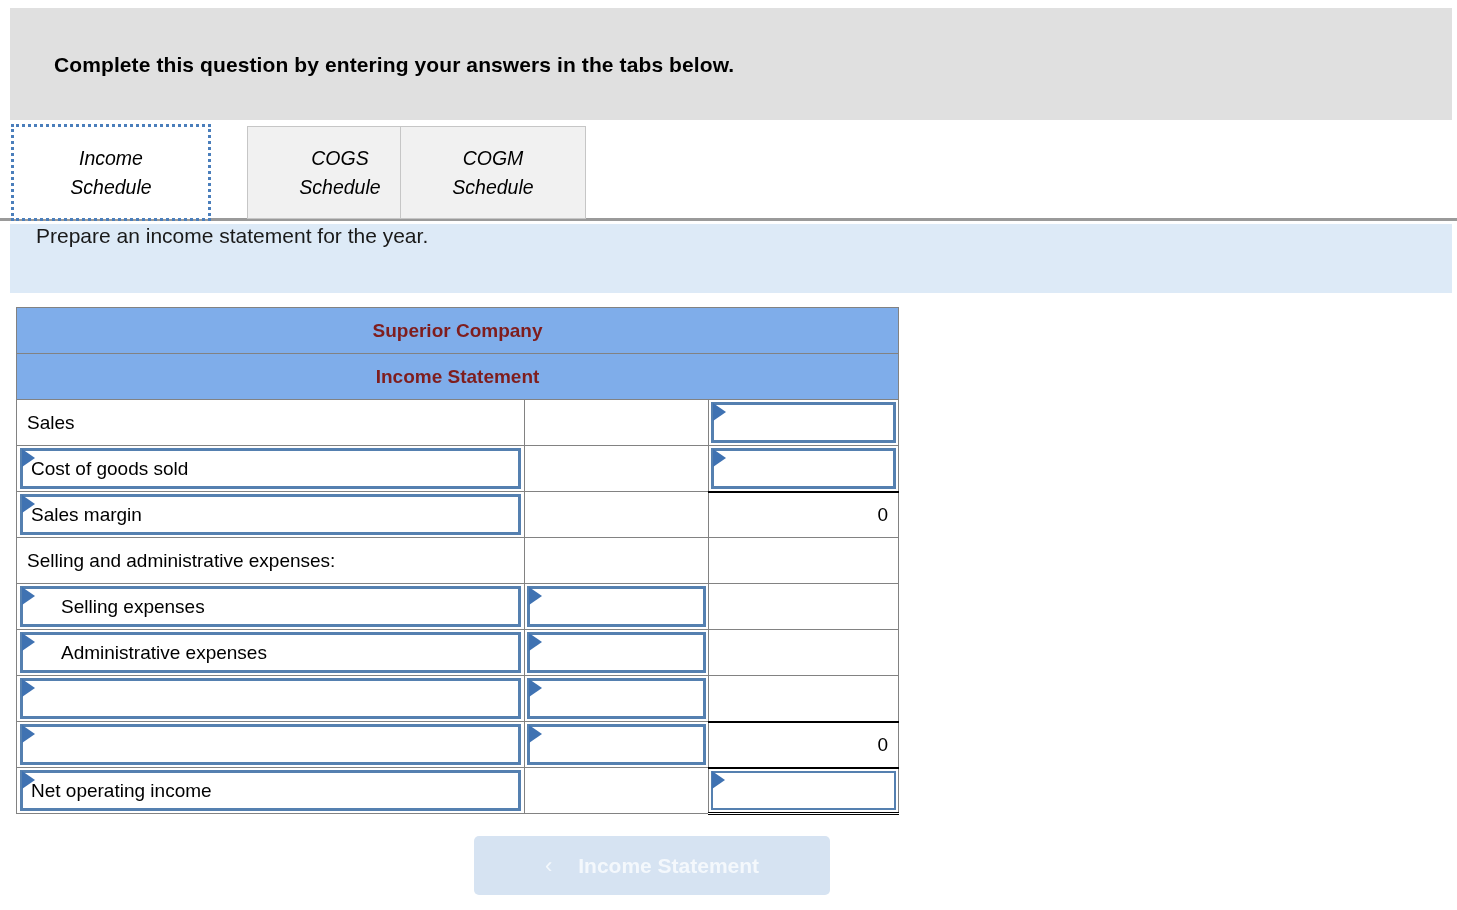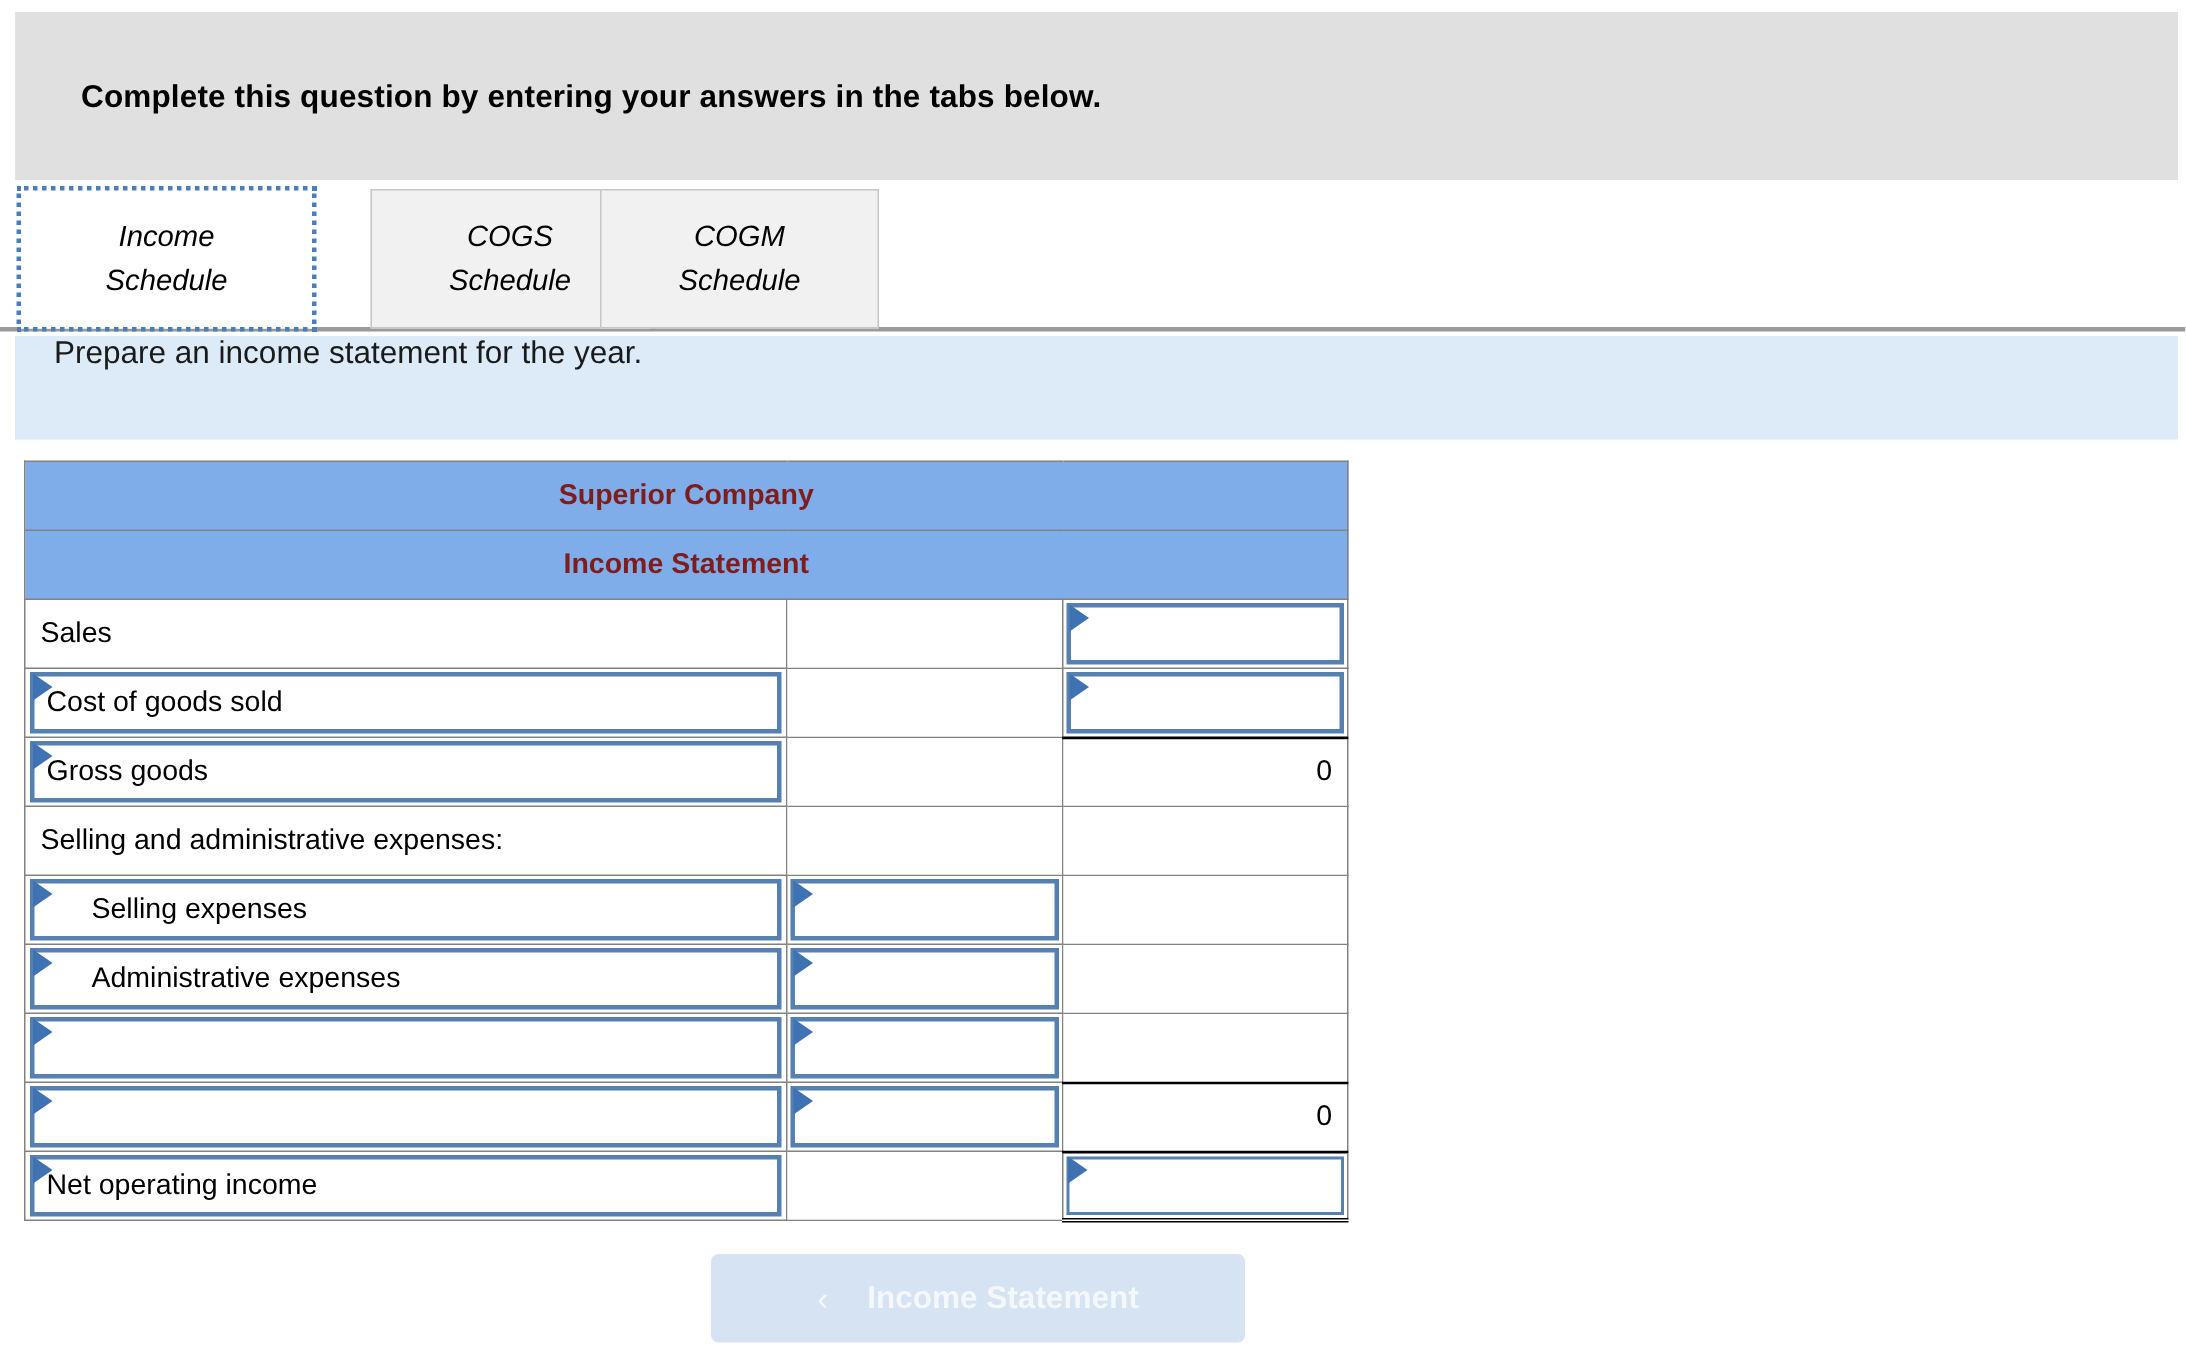--- a/index.html
+++ b/index.html
@@ -297,21 +297,21 @@
                 <span class="fld-text"></span>
               </div>
             </div>
           </td>
         </tr>
         <tr>
           <td>
             <div class="cellbox">
               <div class="fld wide-lbl">
                 <span class="corner-arrow"></span>
-                <span class="fld-text">Gross goods</span>
+                <span class="fld-text">Sales margin</span>
               </div>
             </div>
           </td>
           <td>
             <div class="cellbox">
               <div class="numbox"></div>
             </div>
           </td>
           <td class="topline">
             <div class="cellbox">

